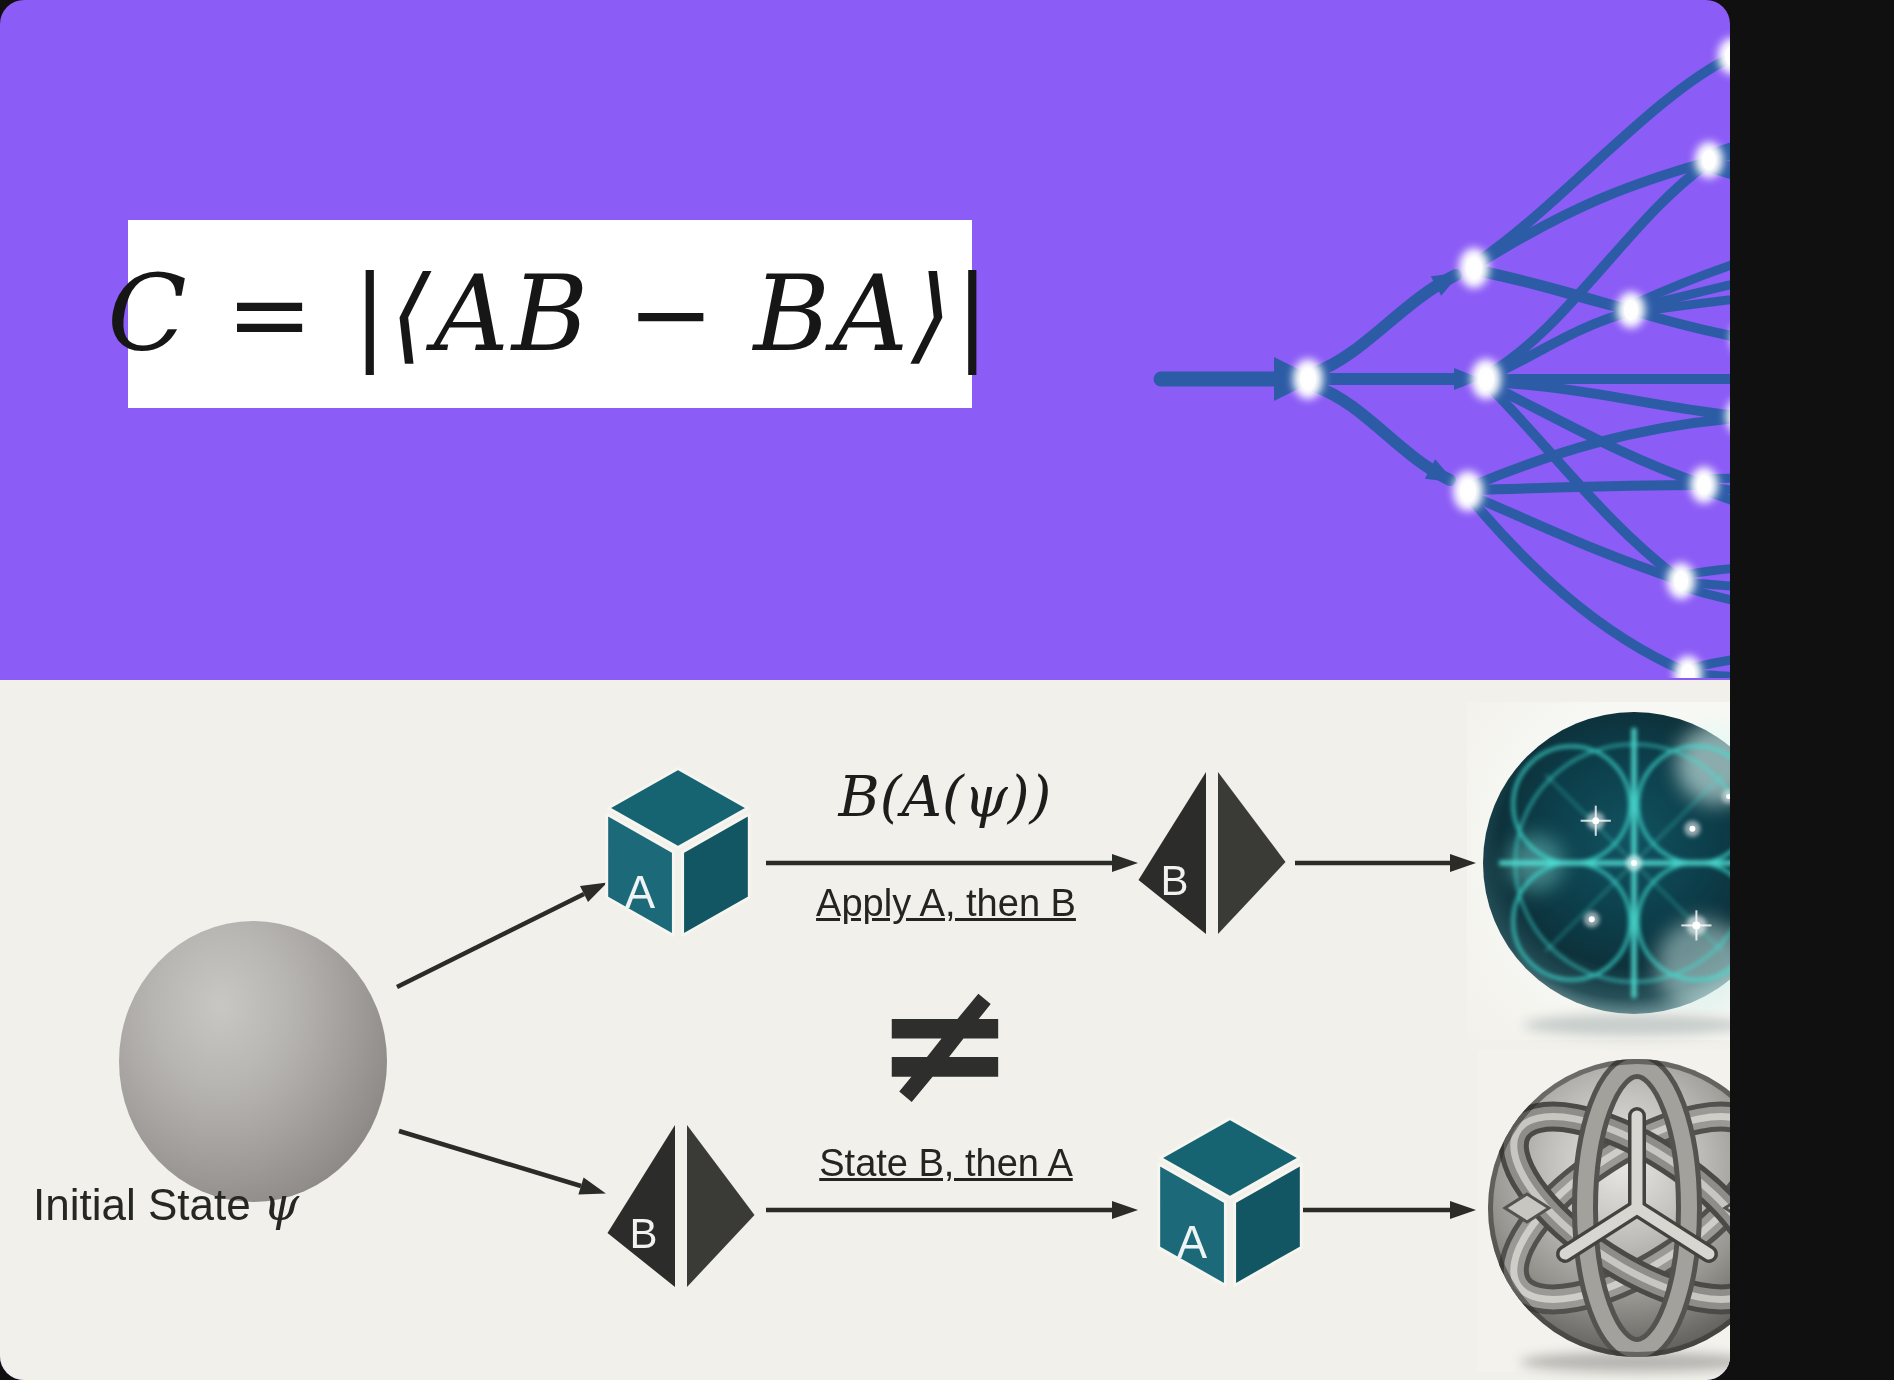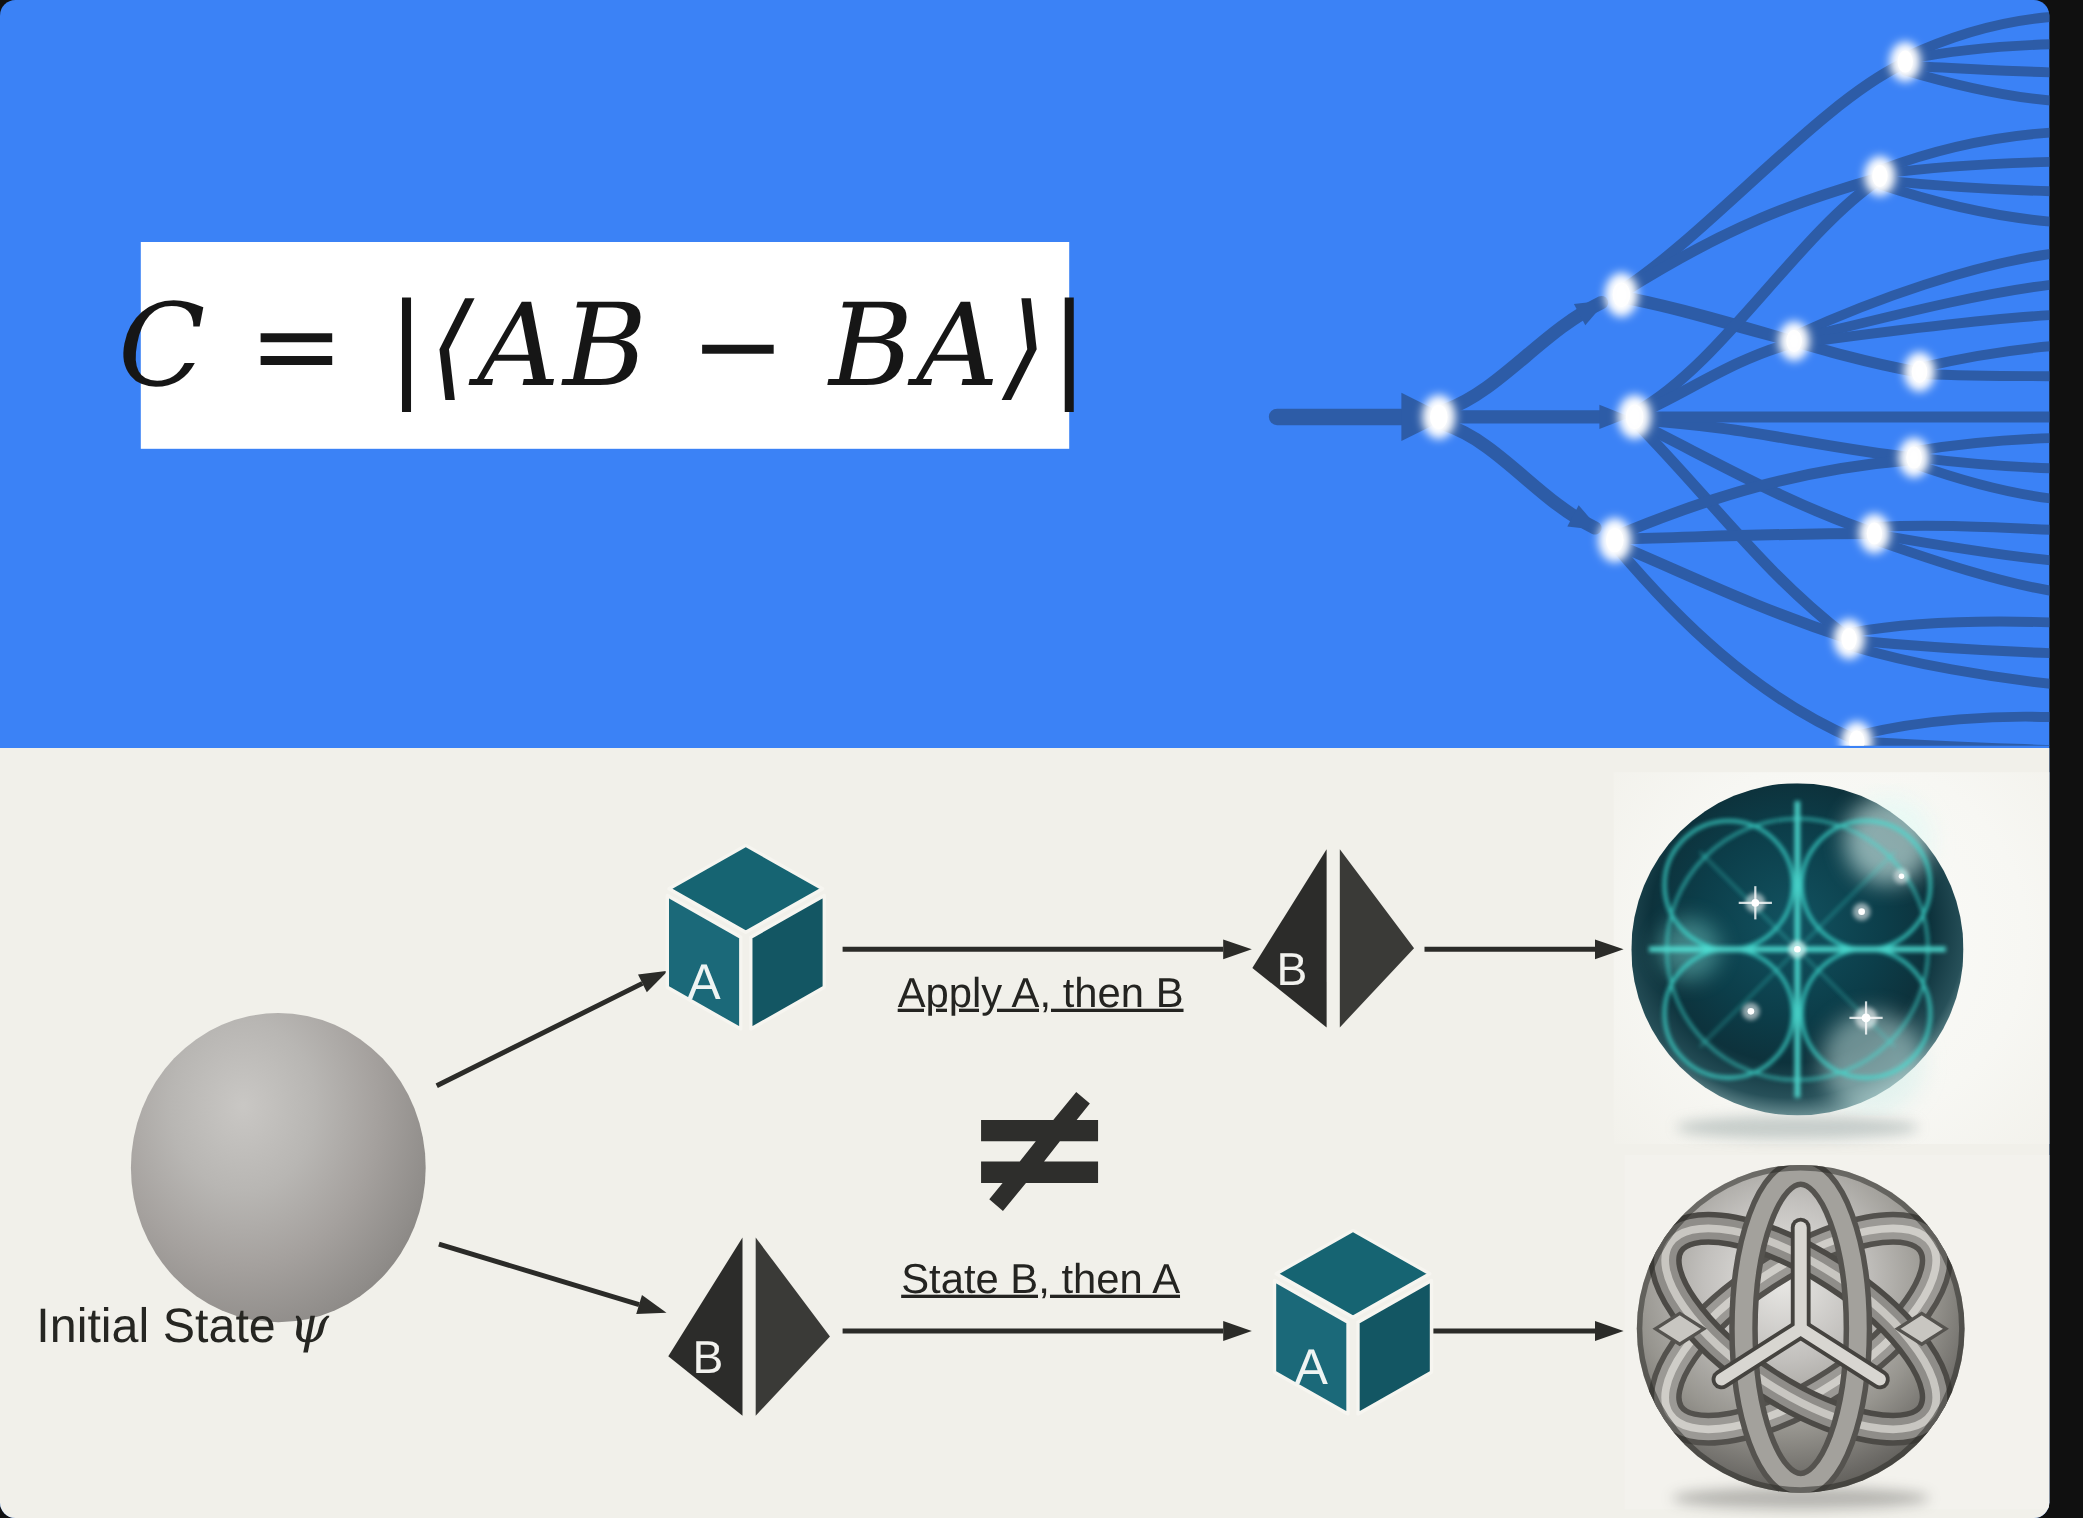--- a/index.html
+++ b/index.html
@@ -1,18 +1,18 @@
 <!DOCTYPE html>
 <html><head>
 <meta charset="utf-8">
 <style>
   html,body{margin:0;padding:0;background:#101010;}
   #stage{
-    position:relative;width:1863px;height:1380px;background:#3b82f6;
-    overflow:hidden;border-radius:14px;
+    position:relative;width:1730px;height:1380px;background:#8b5cf6;
+    overflow:hidden;border-radius:24px;
     font-family:"Liberation Sans", sans-serif;
   }
   .abs{position:absolute;}
   
   .formula-box{
     left:128px;top:220px;width:844px;height:188px;background:#ffffff;
     display:flex;align-items:center;justify-content:center;
   }
   .formula-text{
     font-family:"DejaVu Serif","DejaVu Sans",serif;font-style:italic;
@@ -212,20 +212,21 @@
 
   <svg class="abs" style="left:1153px;top:1117px;" width="154" height="170" viewBox="0 0 100 112">
     <g stroke="#f6f5f0" stroke-width="2" stroke-linejoin="round">
       <polygon points="50,1 96,27 50,53 4,27" fill="#166472"></polygon>
       <polygon points="3,31 47,56 47,111 3,86" fill="#1b6979"></polygon>
       <polygon points="53,56 97,31 97,86 53,111" fill="#135663"></polygon>
     </g>
     <text x="25" y="93" font-size="30" fill="#eef4f3" text-anchor="middle">A</text>
   </svg>
 
+  <div class="abs math-label math-top">B(A(ψ))</div>
   <div class="abs caption cap-top">Apply A, then B</div>
   <div class="abs caption cap-bottom">State B, then A</div>
   <div class="abs neq">≠</div>
 
   <div class="abs orb-shadow"></div>
   <svg class="abs" style="left:1483px;top:712px;" width="302" height="302" viewBox="0 0 300 300">
     <defs>
       <radialGradient id="cyanBody" cx="48%" cy="42%" r="62%">
         <stop offset="0%" stop-color="#125260"></stop>
         <stop offset="45%" stop-color="#0c3e4a"></stop>

